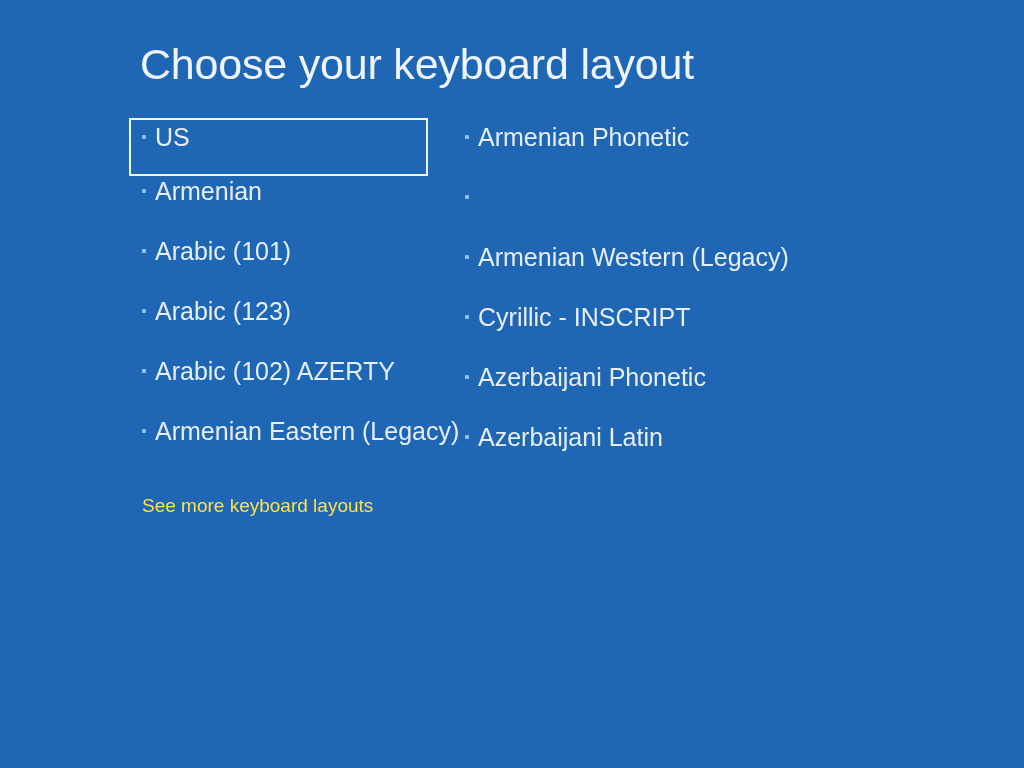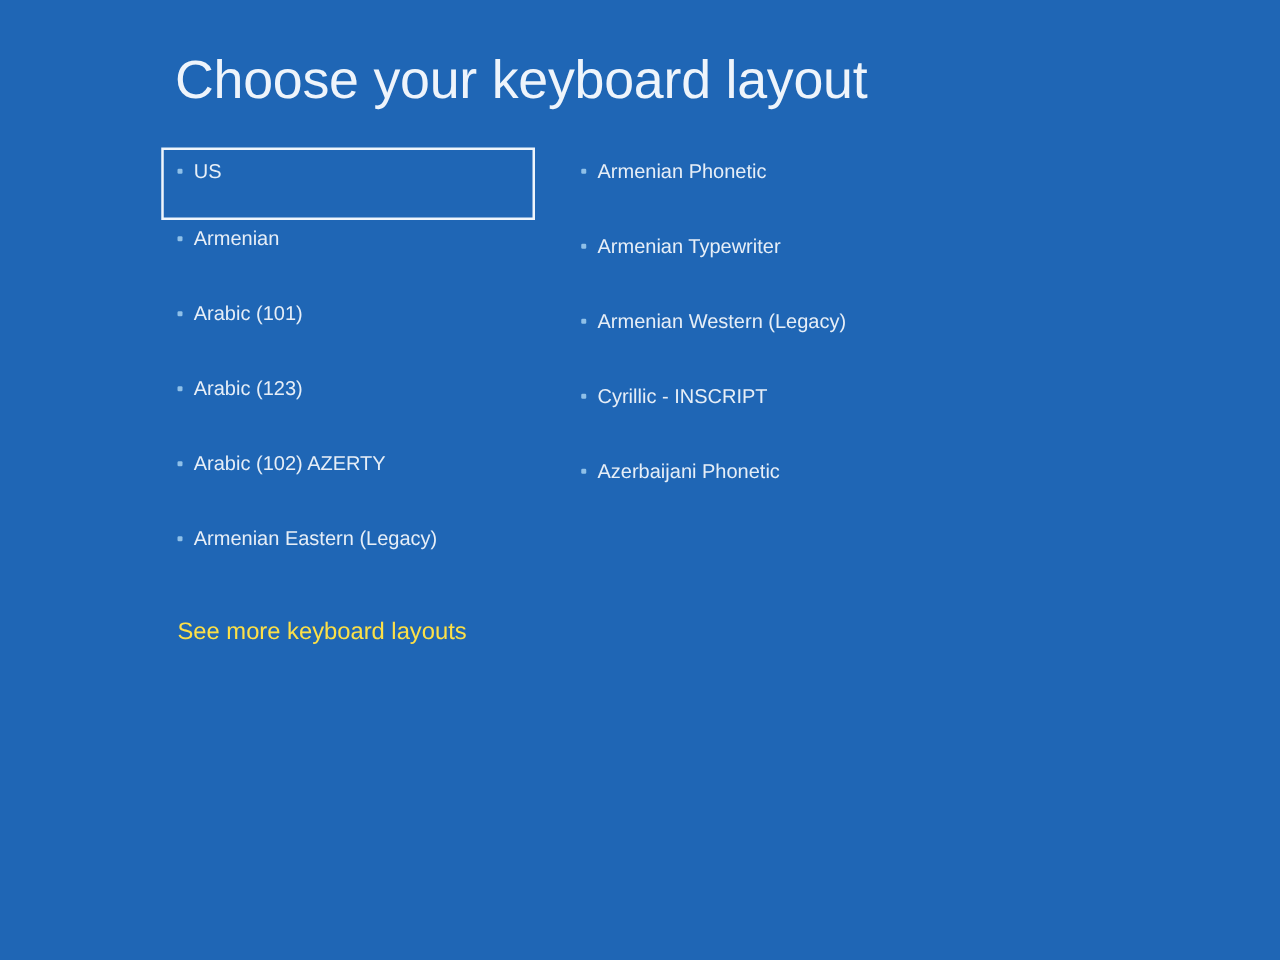--- a/index.html
+++ b/index.html
@@ -66,21 +66,21 @@
     content: "";
     position: absolute;
     left: 0;
     top: 10px;
     width: 4px;
     height: 4px;
     background: #8fc0e8;
     border-radius: 1px;
   }
   .layout-label {
-    font-size: 16px;
+    font-size: 25px;
     font-weight: 300;
     color: #e6eef7;
     line-height: 25px;
     white-space: nowrap;
   }
 
   
   .layout-item.focused {
     outline: 2px solid #eef5fc;
     outline-offset: 0;
@@ -145,38 +145,41 @@
 
     <div id="column-right" class="layout-column">
 
       <div class="layout-item">
         <span class="bullet"></span>
         <span class="layout-label">Armenian Phonetic</span>
       </div>
 
       <div class="layout-item">
         <span class="bullet"></span>
-        <span class="layout-label">Armenian Typewriter</span>
       </div>
 
       <div class="layout-item">
         <span class="bullet"></span>
         <span class="layout-label">Armenian Western (Legacy)</span>
       </div>
 
       <div class="layout-item">
         <span class="bullet"></span>
         <span class="layout-label">Cyrillic - INSCRIPT</span>
       </div>
 
       <div class="layout-item">
         <span class="bullet"></span>
         <span class="layout-label">Azerbaijani Phonetic</span>
       </div>
 
+      <div class="layout-item">
+        <span class="bullet"></span>
+        <span class="layout-label">Azerbaijani Latin</span>
+      </div>
 
     </div>
 
   </div>
 
   <div id="see-more-link">See more keyboard layouts</div>
 
 </div>
 
 </body></html>

